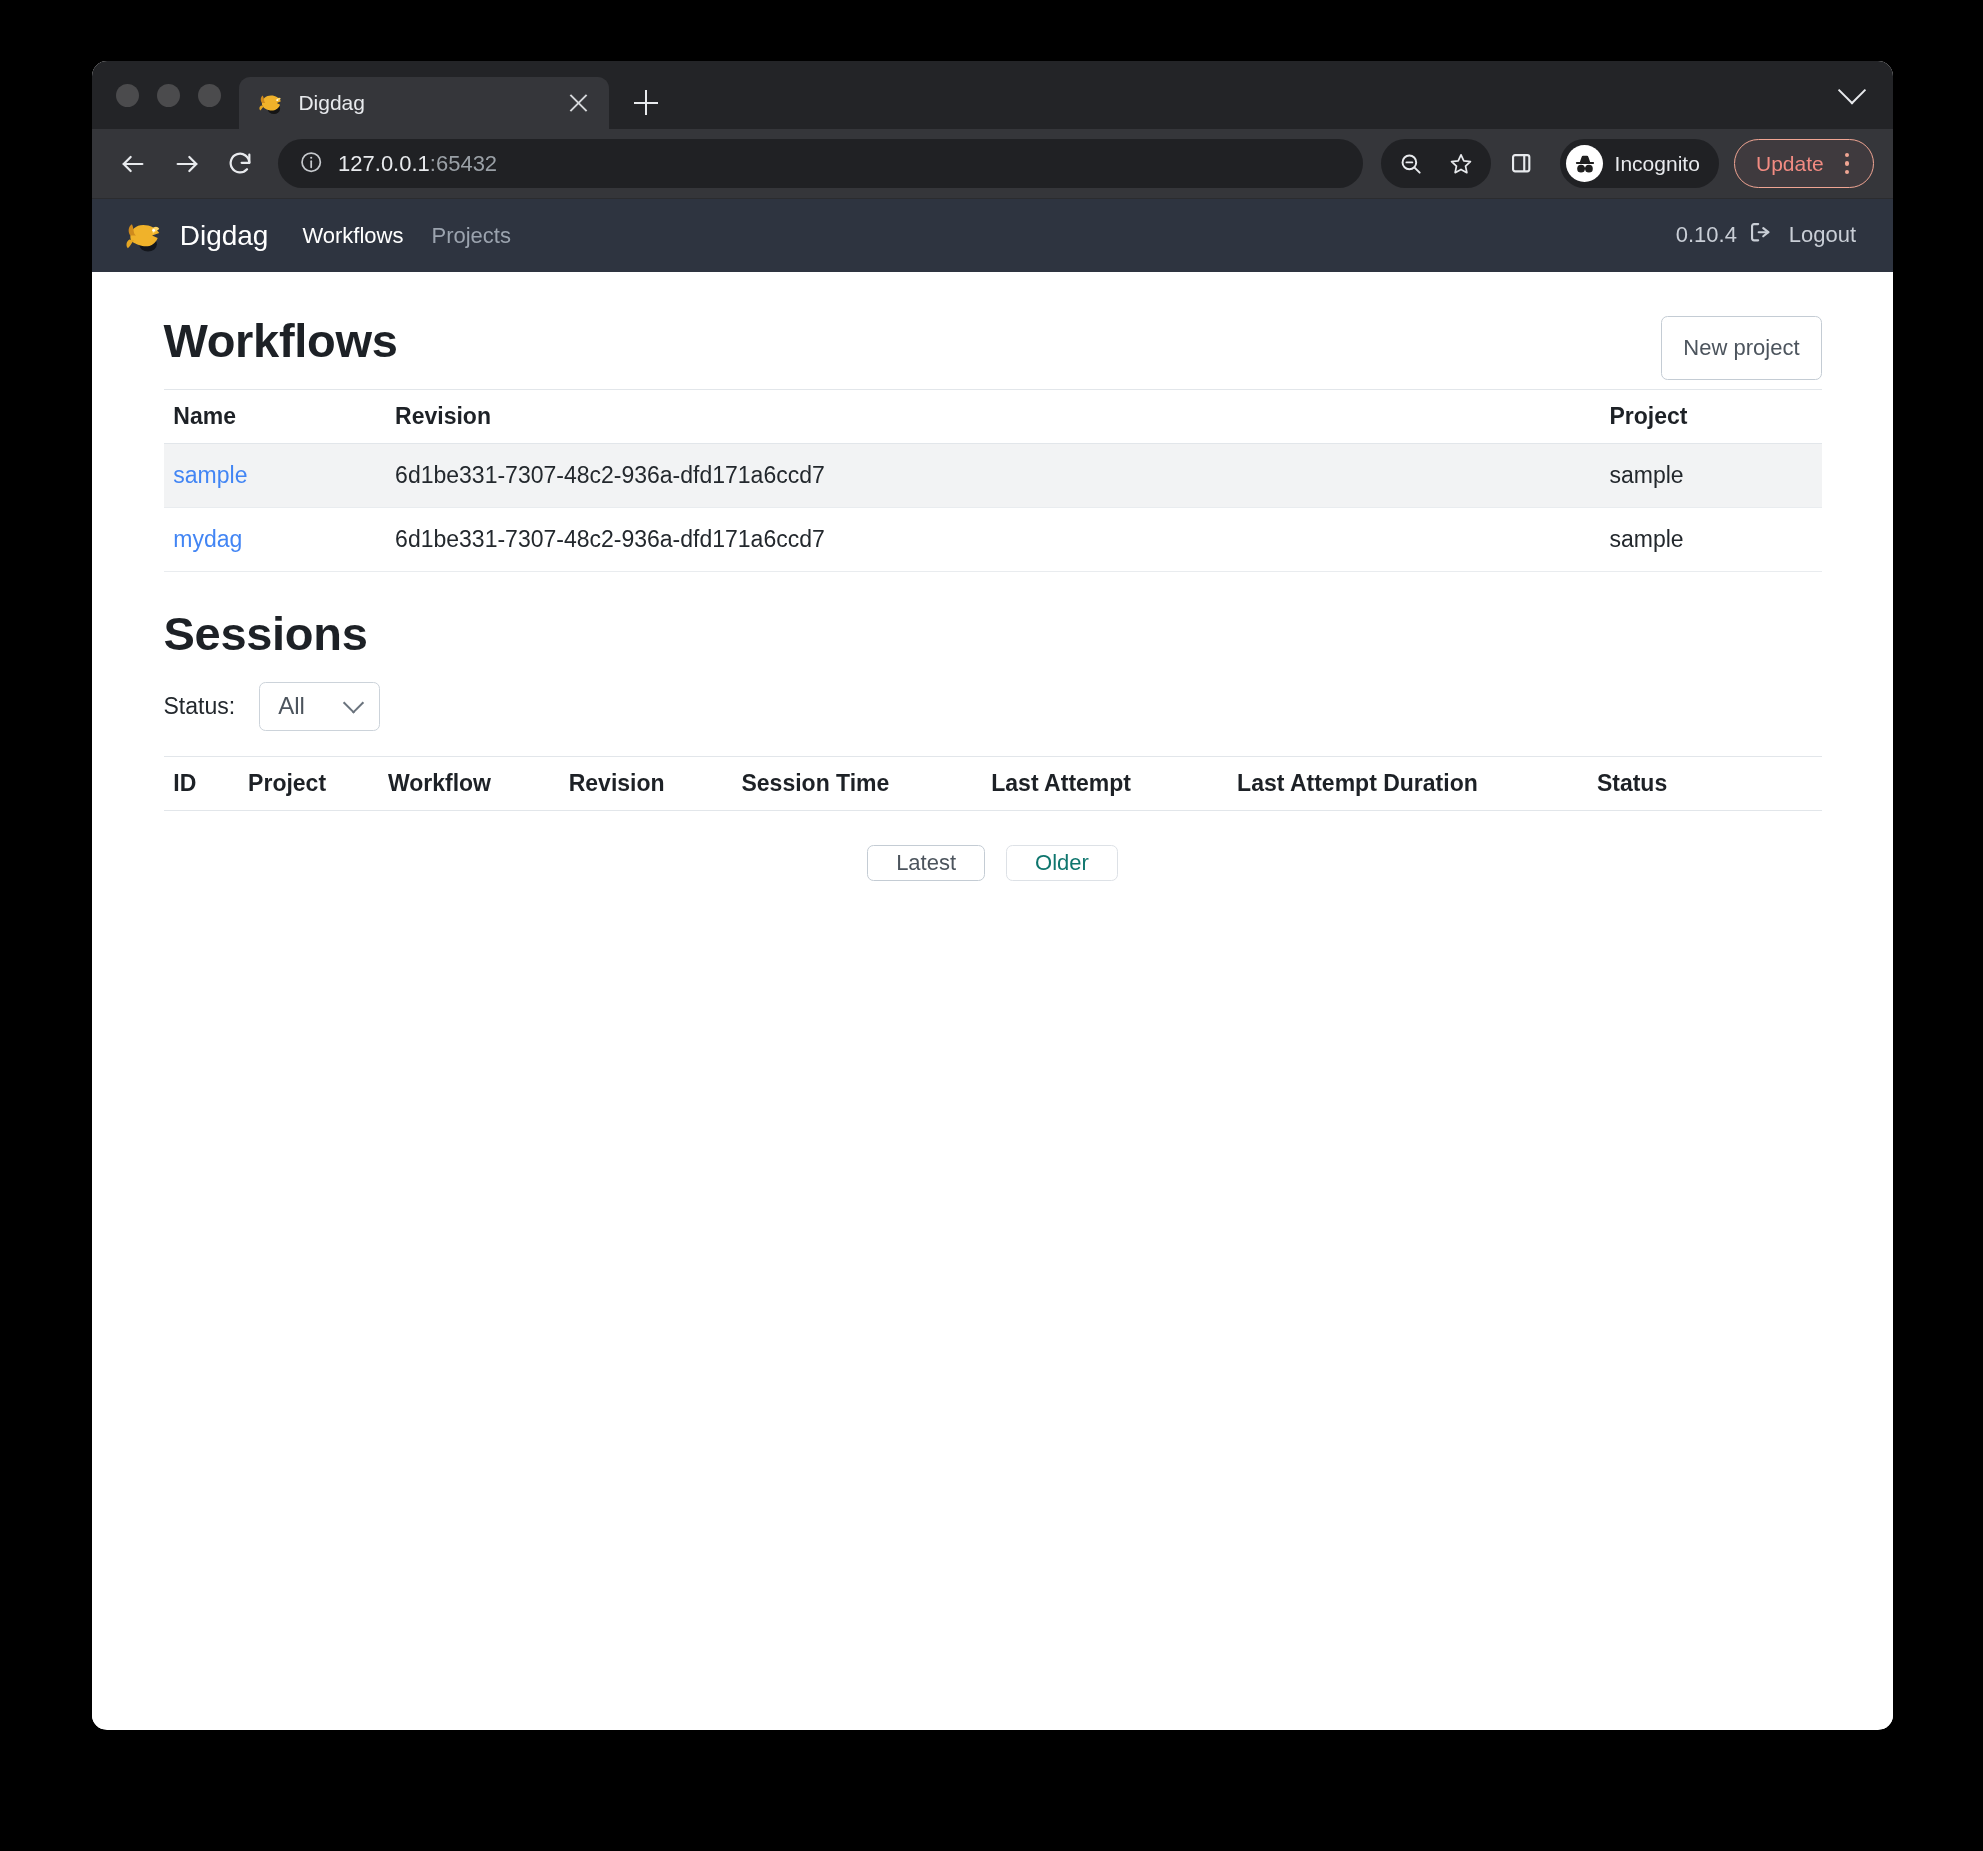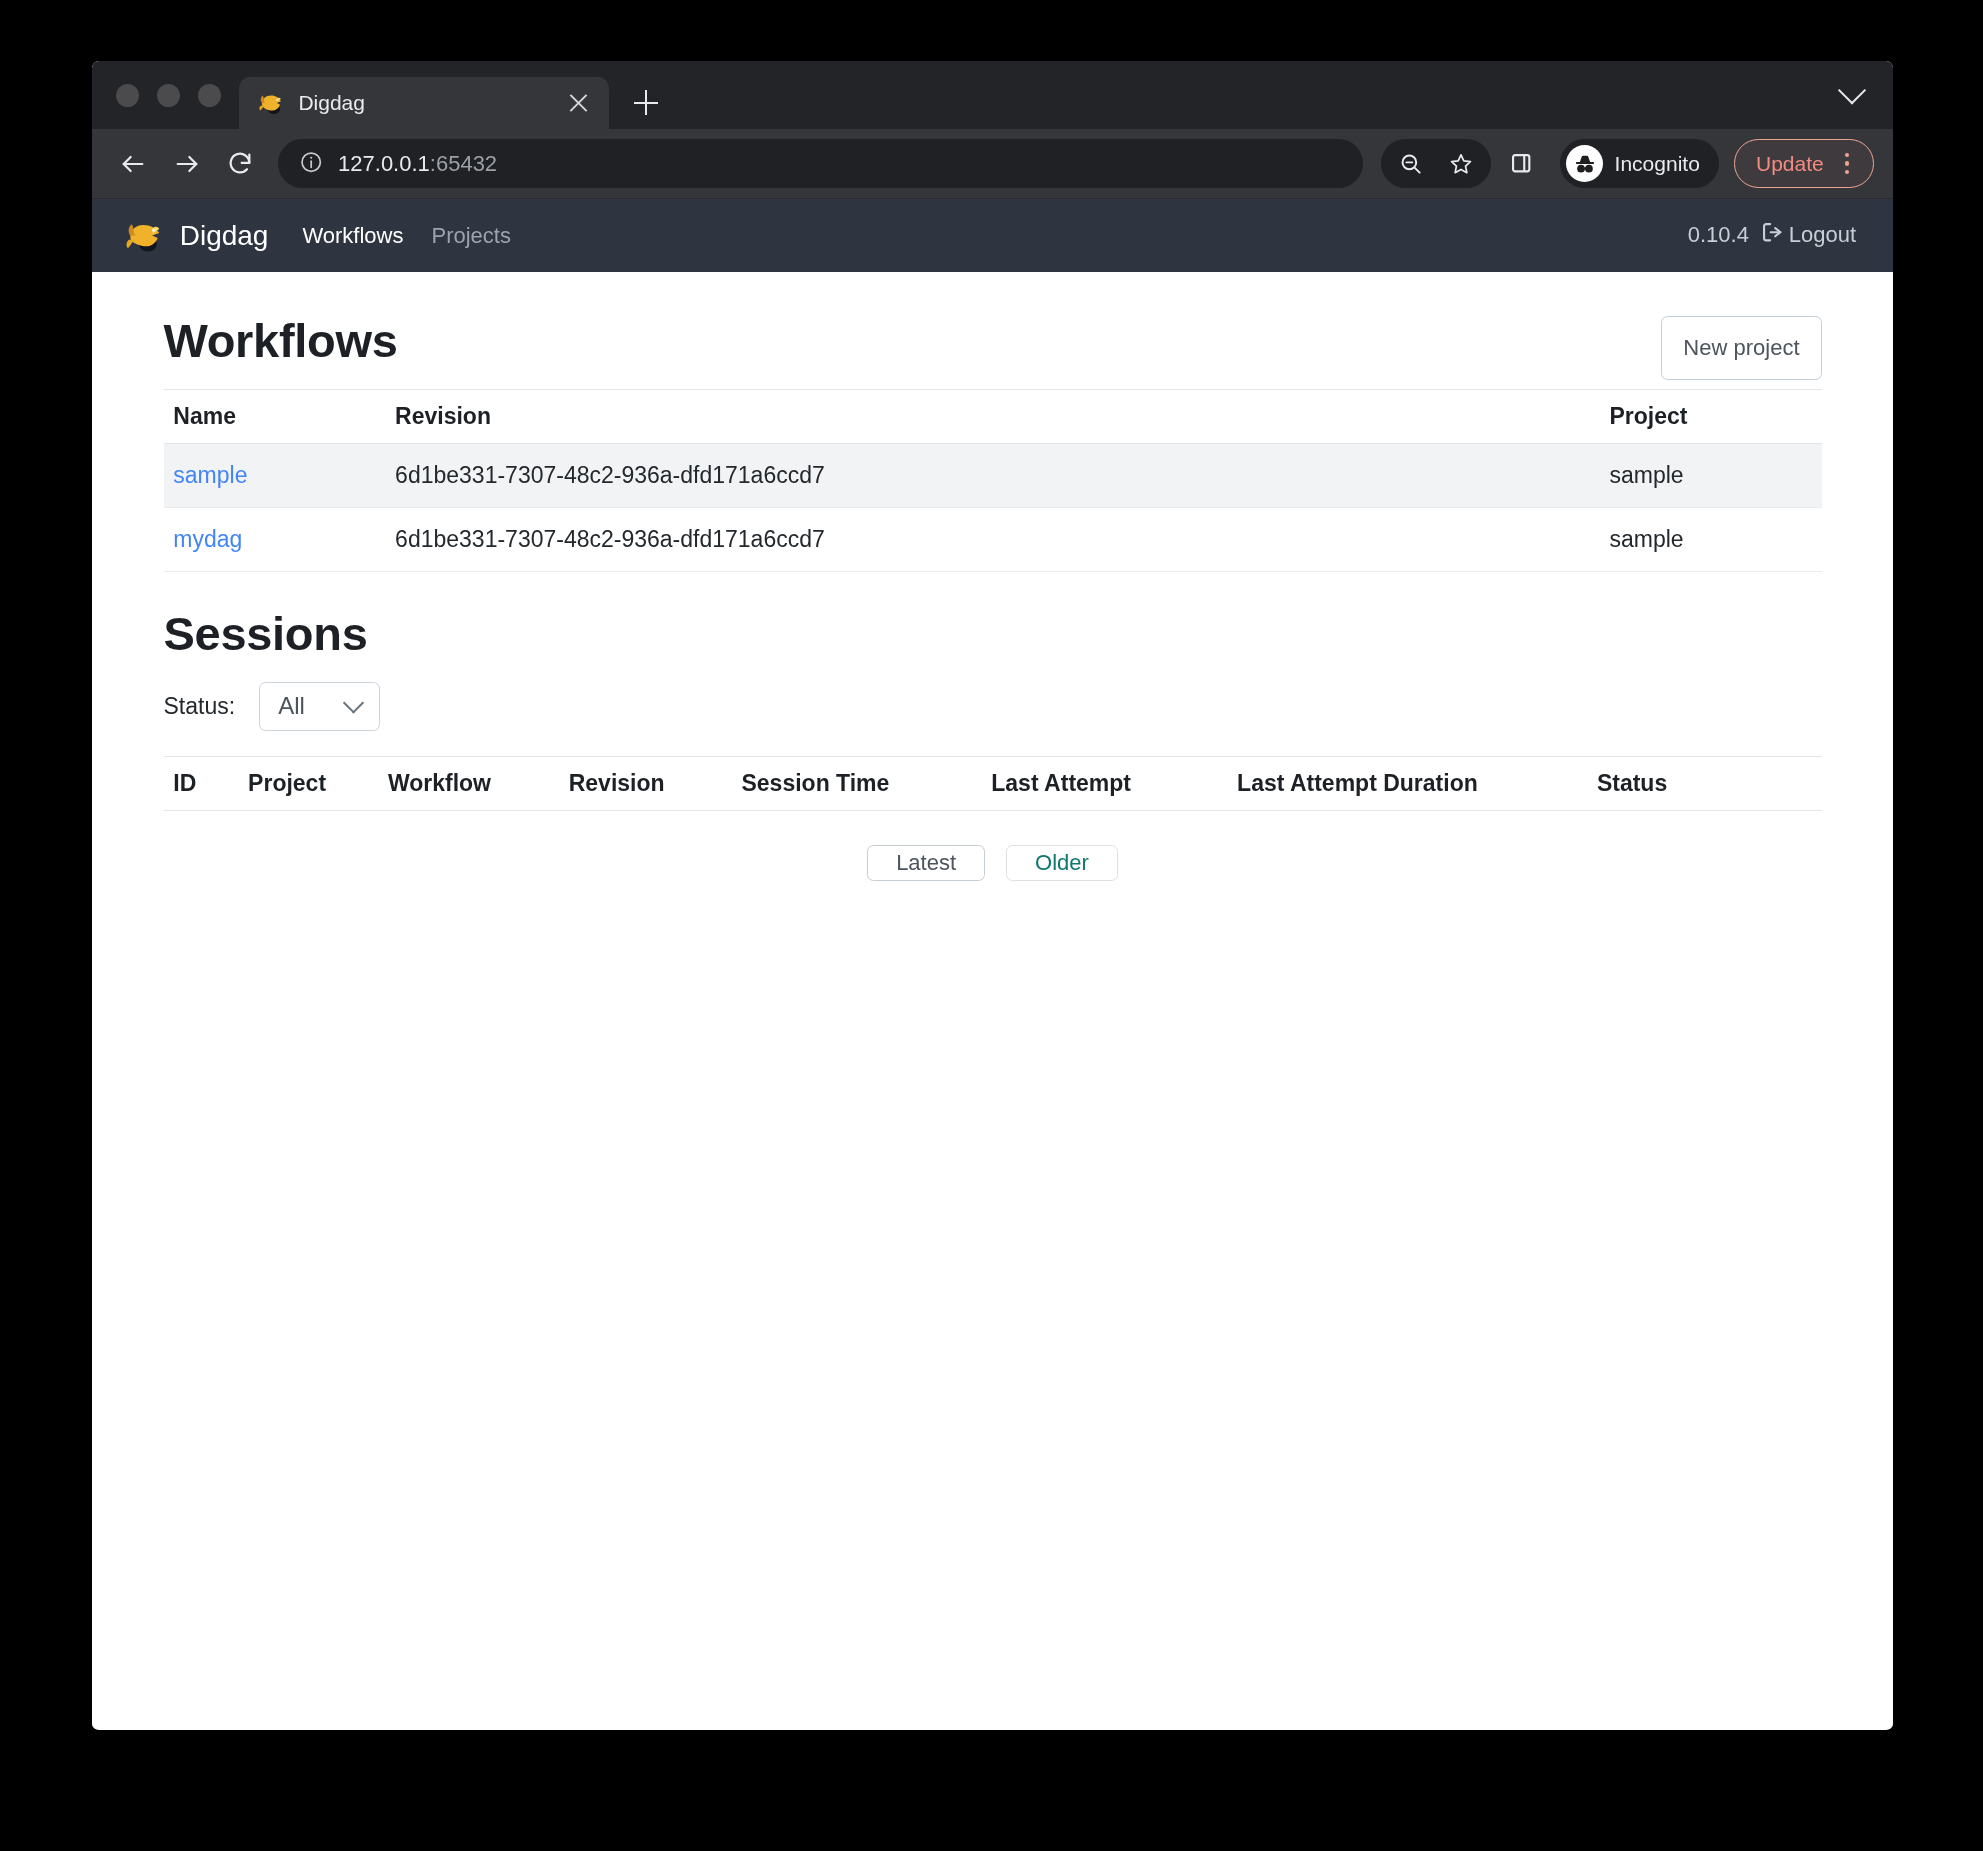--- a/index.html
+++ b/index.html
@@ -16,21 +16,21 @@
     -webkit-font-smoothing: antialiased;
   }
 
   
   .browser-window {
     position: absolute;
     left: 92px;
     top: 61px;
     width: 1801px;
     height: 1669px;
-    border-radius: 7px;
+    border-radius: 15px;
     overflow: hidden;
     background: #ffffff;
     box-shadow: 0 9.8px 33px rgba(0,0,0,0.6);
   }
 
   
   .tab-strip {
     position: relative;
     height: 68px;
     background: #232427;
@@ -279,21 +279,21 @@
   .nav-right {
     display: flex;
     align-items: center;
     gap: 11.4px;
     color: #c9ced6;
     font-size: 22px;
   }
   .logout-link {
     display: flex;
     align-items: center;
-    gap: 4px;
+    gap: 16px;
     color: #c9ced6;
     text-decoration: none;
     font-size: 22px;
   }
 
   .container {
     padding: 0 0 0 0;
     margin: 0 auto;
     max-width: 1742px;
   }

